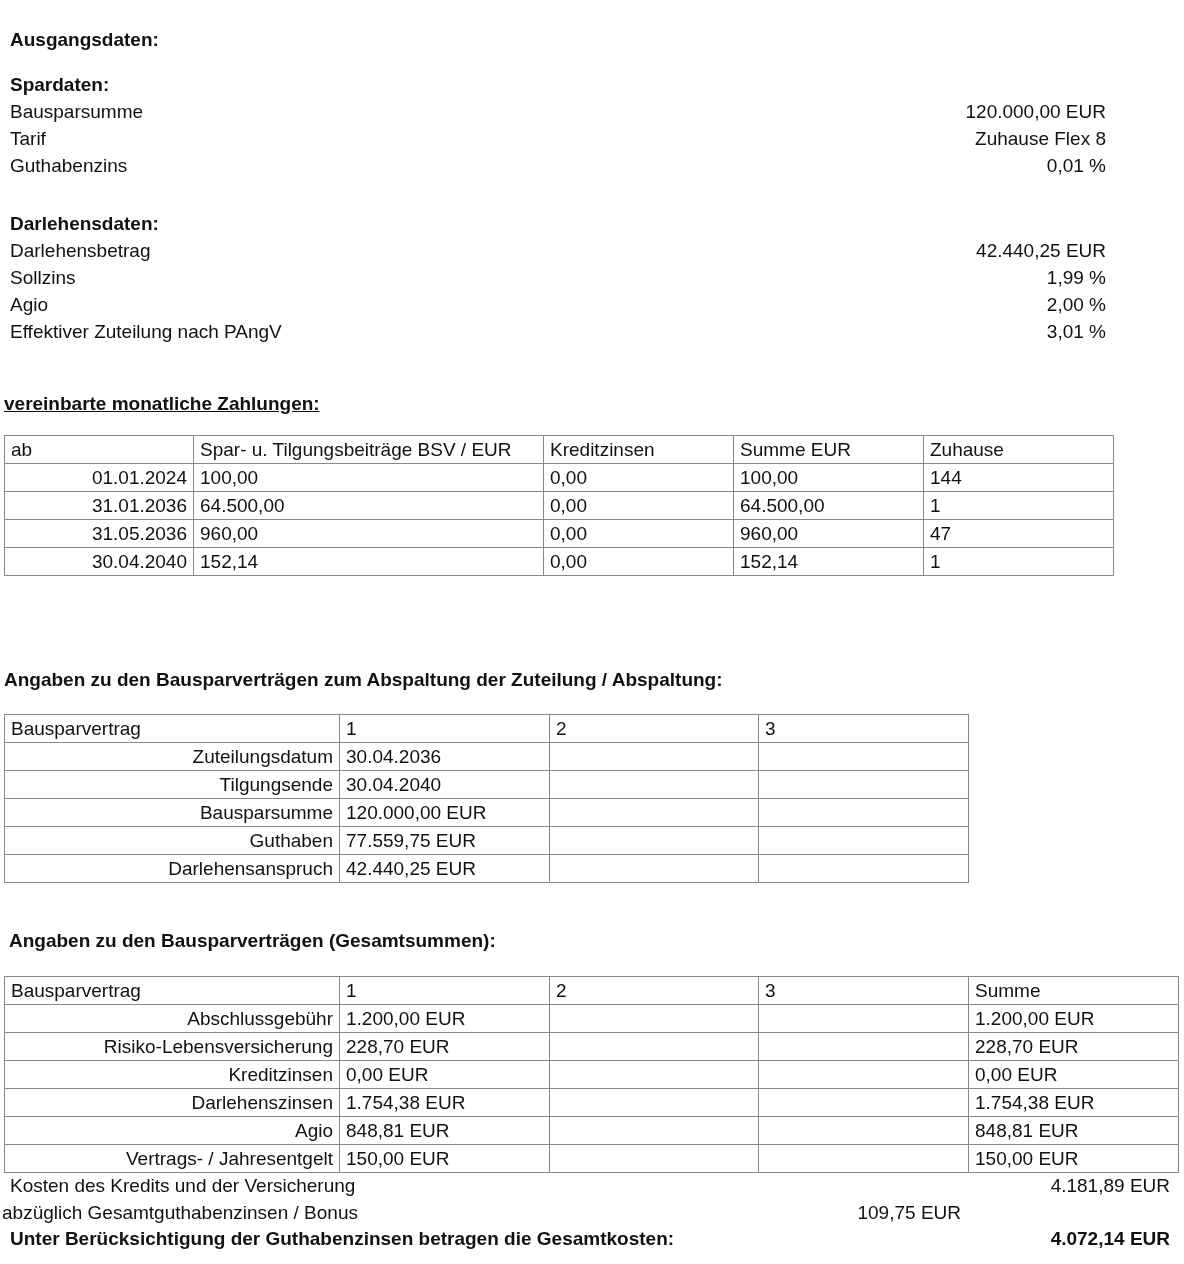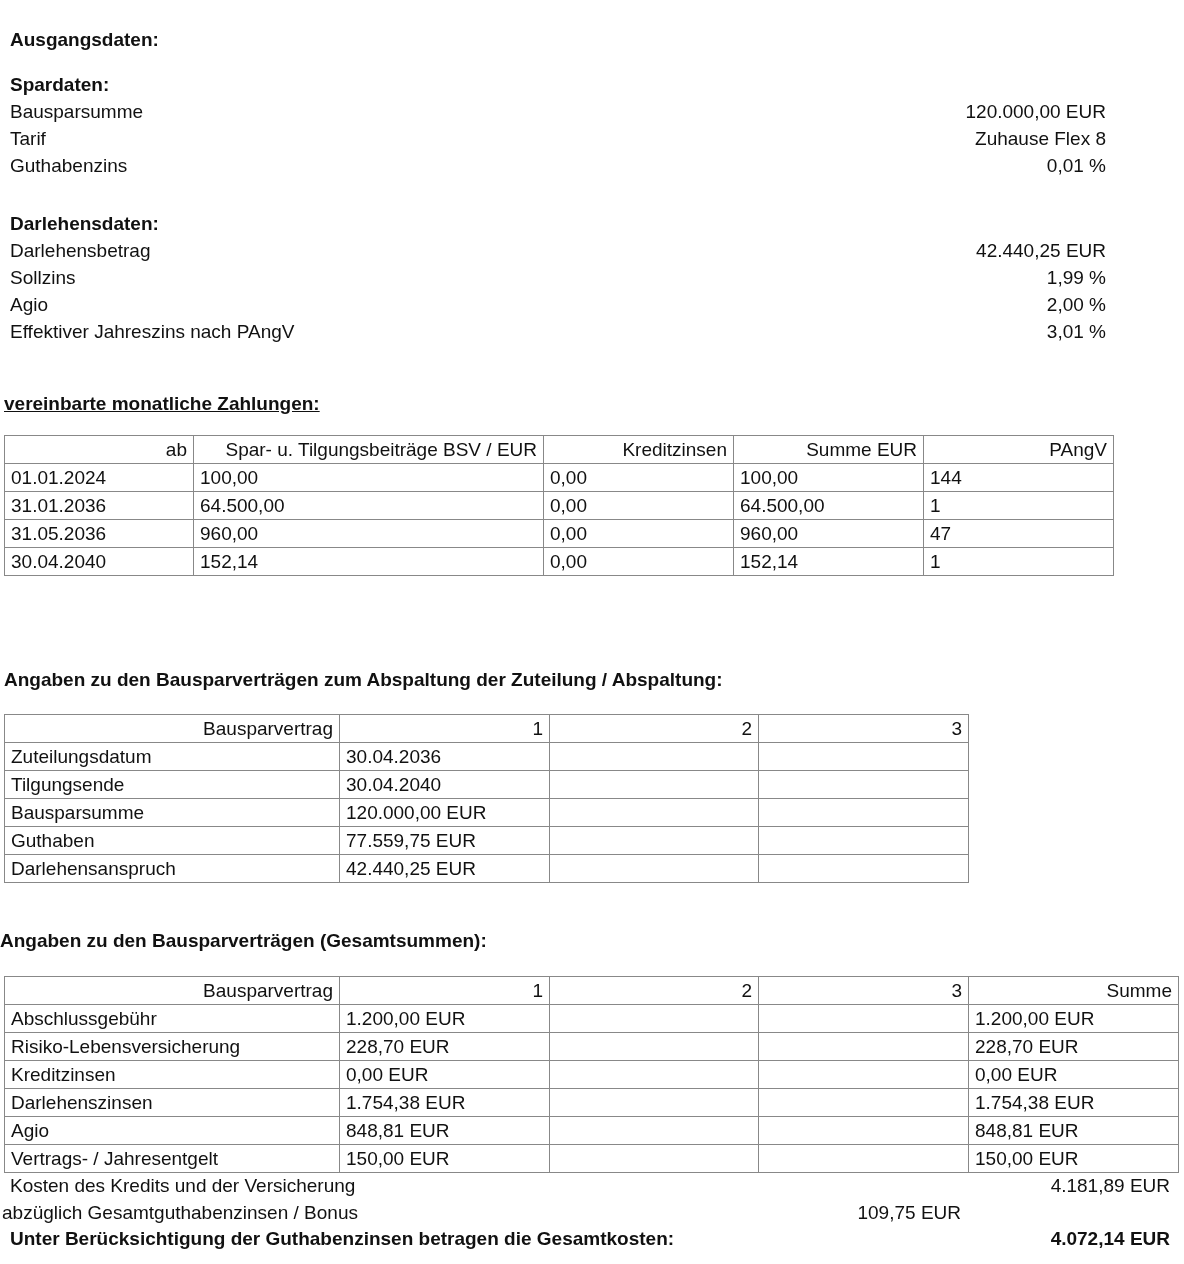--- a/index.html
+++ b/index.html
@@ -11,22 +11,22 @@
   .b { font-weight: bold; }
   .r { text-align: right; }
   .lbl { left: 10px; }
   .val { right: 78px; text-align: right; }
 
   table { position: absolute; border-collapse: collapse; border: 1.5px solid #222; table-layout: fixed; }
   td, th {
     border: 1px solid #888; height: 27px; padding: 0 6px; font-weight: normal;
     font-size: 19px; line-height: 26px; white-space: nowrap; overflow: hidden;
   }
-  th { text-align: right; }
-  td.l { text-align: left; }
+  th { text-align: left; }
+  td.l { text-align: right; }
   td.num { text-align: left; }
 </style>
 </head>
 <body>
 
 <div class="abs b lbl" style="top:26px;">Ausgangsdaten:</div>
 
 <div class="abs b lbl" style="top:71px;">Spardaten:</div>
 <div class="abs lbl" style="top:98px;">Bausparsumme</div>
 <div class="abs val" style="top:98px;">120.000,00 EUR</div>
@@ -35,39 +35,39 @@
 <div class="abs lbl" style="top:152px;">Guthabenzins</div>
 <div class="abs val" style="top:152px;">0,01 %</div>
 
 <div class="abs b lbl" style="top:210px;">Darlehensdaten:</div>
 <div class="abs lbl" style="top:237px;">Darlehensbetrag</div>
 <div class="abs val" style="top:237px;">42.440,25 EUR</div>
 <div class="abs lbl" style="top:264px;">Sollzins</div>
 <div class="abs val" style="top:264px;">1,99 %</div>
 <div class="abs lbl" style="top:291px;">Agio</div>
 <div class="abs val" style="top:291px;">2,00 %</div>
-<div class="abs lbl" style="top:318px;">Effektiver Jahreszins nach PAngV</div>
+<div class="abs lbl" style="top:318px;">Effektiver Zuteilung nach PAngV</div>
 <div class="abs val" style="top:318px;">3,01 %</div>
 
 <div class="abs b" style="left:4px; top:390px;text-decoration:underline;">vereinbarte monatliche Zahlungen:</div>
 <table style="left:4px; top:435px; width:1110px;">
   <colgroup>
       <col style="width:189px">
       <col style="width:350px">
       <col style="width:190px">
       <col style="width:190px">
       <col style="width:190px">
     </colgroup>
   <tbody>
       <tr>
     <th>ab</th>
     <th>Spar- u. Tilgungsbeiträge BSV / EUR</th>
     <th>Kreditzinsen</th>
     <th>Summe EUR</th>
-    <th>PAngV</th>
+    <th>Zuhause</th>
   </tr>
   <tr>
     <td class="l">01.01.2024</td>
     <td class="num">100,00</td>
     <td class="num">0,00</td>
     <td class="num">100,00</td>
     <td class="num">144</td>
   </tr>
   <tr>
     <td class="l">31.01.2036</td>
@@ -134,21 +134,21 @@
   </tr>
   <tr>
     <td class="l">Darlehensanspruch</td>
     <td class="num">42.440,25 EUR</td>
     <td class="num"></td>
     <td class="num"></td>
   </tr>
 </tbody>
   </table>
 
-<div class="abs b" style="left:0; top:927px;">Angaben zu den Bausparverträgen (Gesamtsummen):</div>
+<div class="abs b" style="left:9px; top:927px;">Angaben zu den Bausparverträgen (Gesamtsummen):</div>
 <table style="left:4px; top:976px; width:1174px;">
   <colgroup>
       <col style="width:335px">
       <col style="width:210px">
       <col style="width:209px">
       <col style="width:210px">
       <col style="width:210px">
     </colgroup>
   <tbody>
       <tr>

